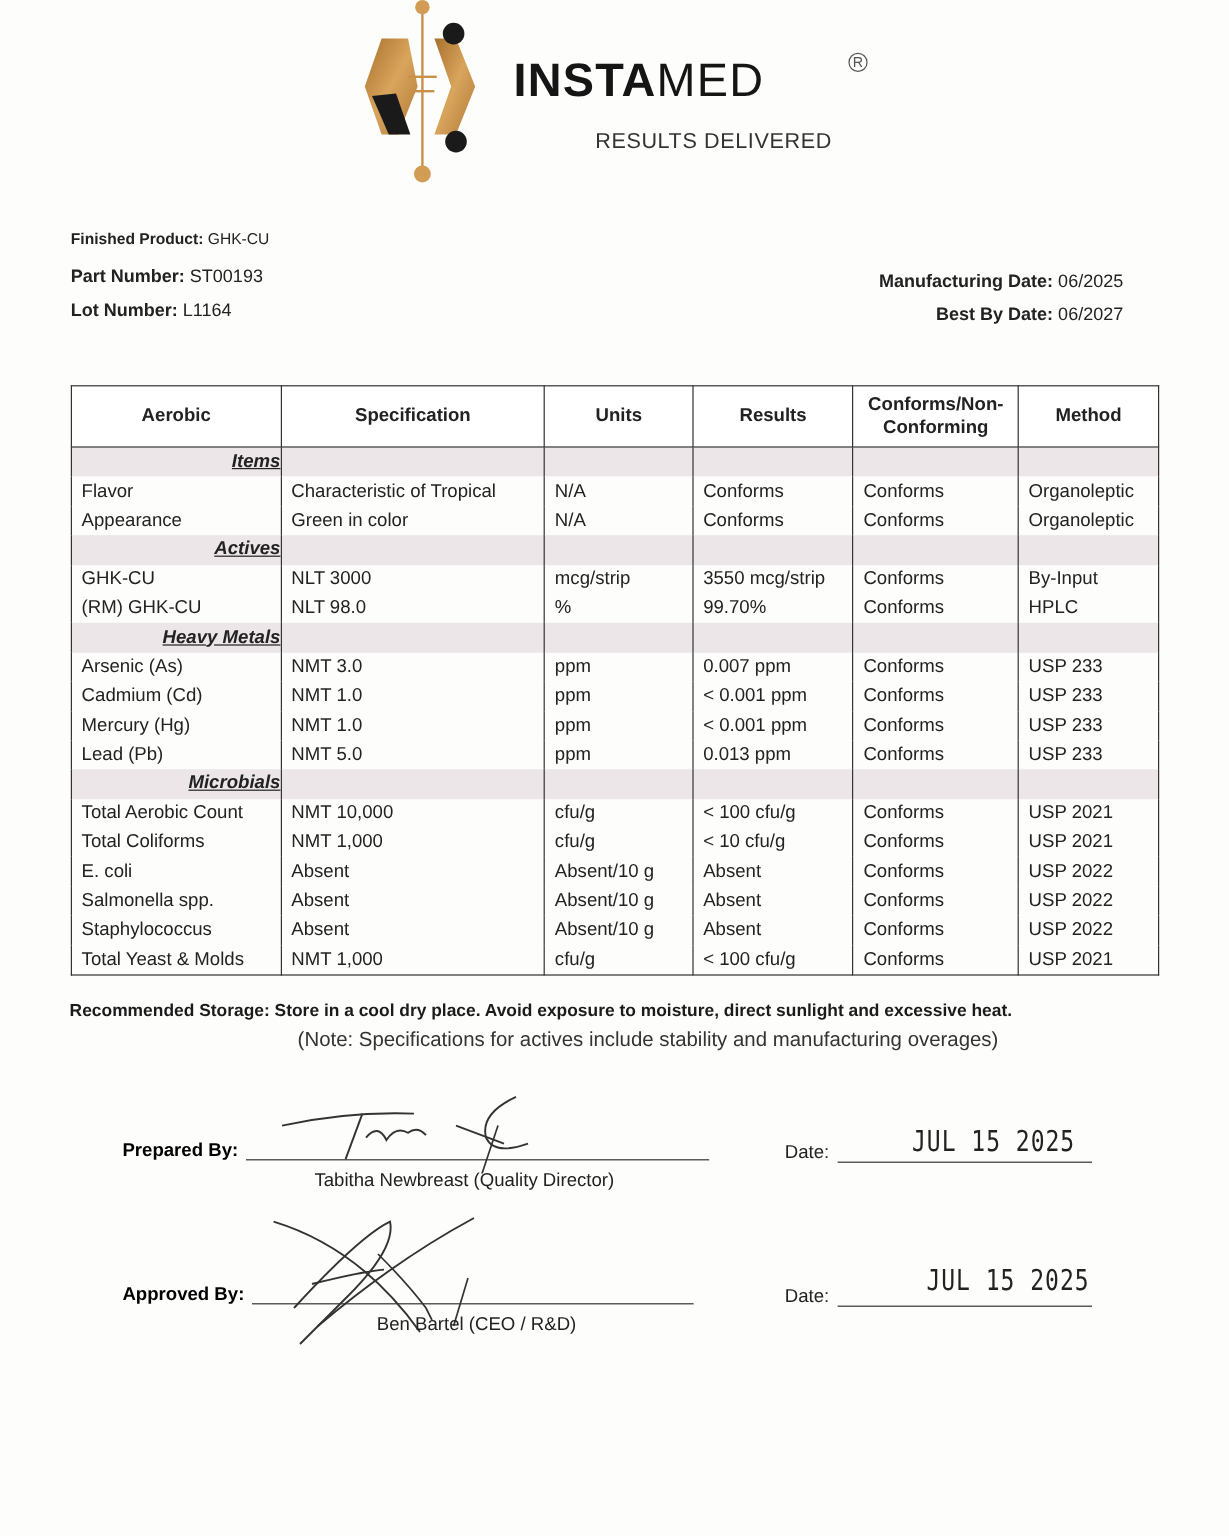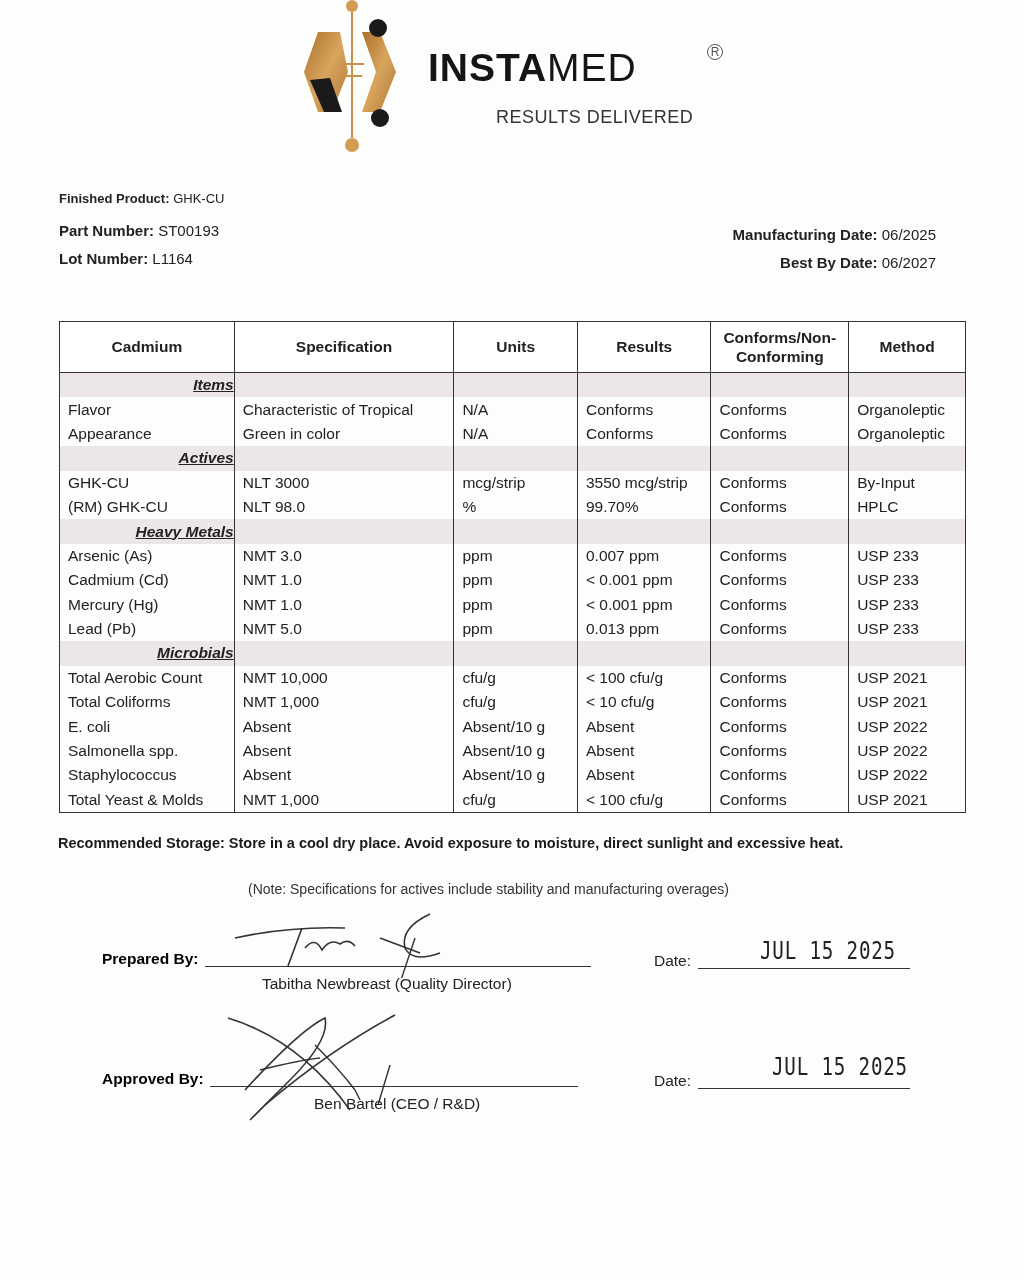--- a/index.html
+++ b/index.html
@@ -31,21 +31,21 @@
   table.coa td {
     border-left: 1.5px solid #333; border-right: 1.5px solid #333; height: 24.4px; padding: 0 0 0 8px;
     vertical-align: middle; white-space: nowrap;
   }
   table.coa tr.section td { background: #ece6e8; }
   table.coa tr.section td.sec-label { font-style: italic; font-weight: bold; text-decoration: underline; text-align: right; }
   table.coa tr:last-child td { border-bottom: 1.5px solid #333; }
   .col1 { width: 175px; } .col2 { width: 221px; } .col3 { width: 124px; } .col4 { width: 133px; } .col5 { width: 137px; } .col6 { width: 116px; }
 
   .storage { position: absolute; left: 58px; top: 835px; font-size: 14.5px; font-weight: bold; color: #1b1b1b; text-align: center; }
-  .note { position: absolute; left: 248px; top: 857px; font-size: 14px; color: #333; margin-top: 24px; }
+  .note { position: absolute; left: 248px; top: 857px; font-size: 17px; color: #333; }
 
   .sig-label { position: absolute; font-size: 15.5px; font-weight: bold; color: #000000; }
   .sig-line { position: absolute; border-bottom: 1.5px solid #333; }
   .sig-name { position: absolute; font-size: 15.5px; color: #222; }
   .date-label { position: absolute; font-size: 15.5px; color: #222; }
   .stamp { position: absolute; font-family: "DejaVu Sans Mono", monospace; font-size: 24px; transform: scaleX(0.8); transform-origin: left; color: #222; letter-spacing: 1px; }
   .sig-svg { position: absolute; }
 </style>
 </head>
 <body>
@@ -87,21 +87,21 @@
 <div class="info right" style="right:88px; top:226px;">
   <b>Manufacturing Date:</b> <span>06/2025</span>
 </div>
 <div class="info right" style="right:88px; top:254px;">
   <b>Best By Date:</b> <span>06/2027</span>
 </div>
 
 <table class="coa">
   <thead>
     <tr>
-      <th class="col1">Cadmium</th>
+      <th class="col1">Aerobic</th>
       <th class="col2">Specification</th>
       <th class="col3">Units</th>
       <th class="col4">Results</th>
       <th class="col5"><span>Conforms/Non-</span><br><span>Conforming</span></th>
       <th class="col6">Method</th>
     </tr>
   </thead>
   <tbody id="coa-body">
       <tr class="section">
         <td class="sec-label">Items</td>

